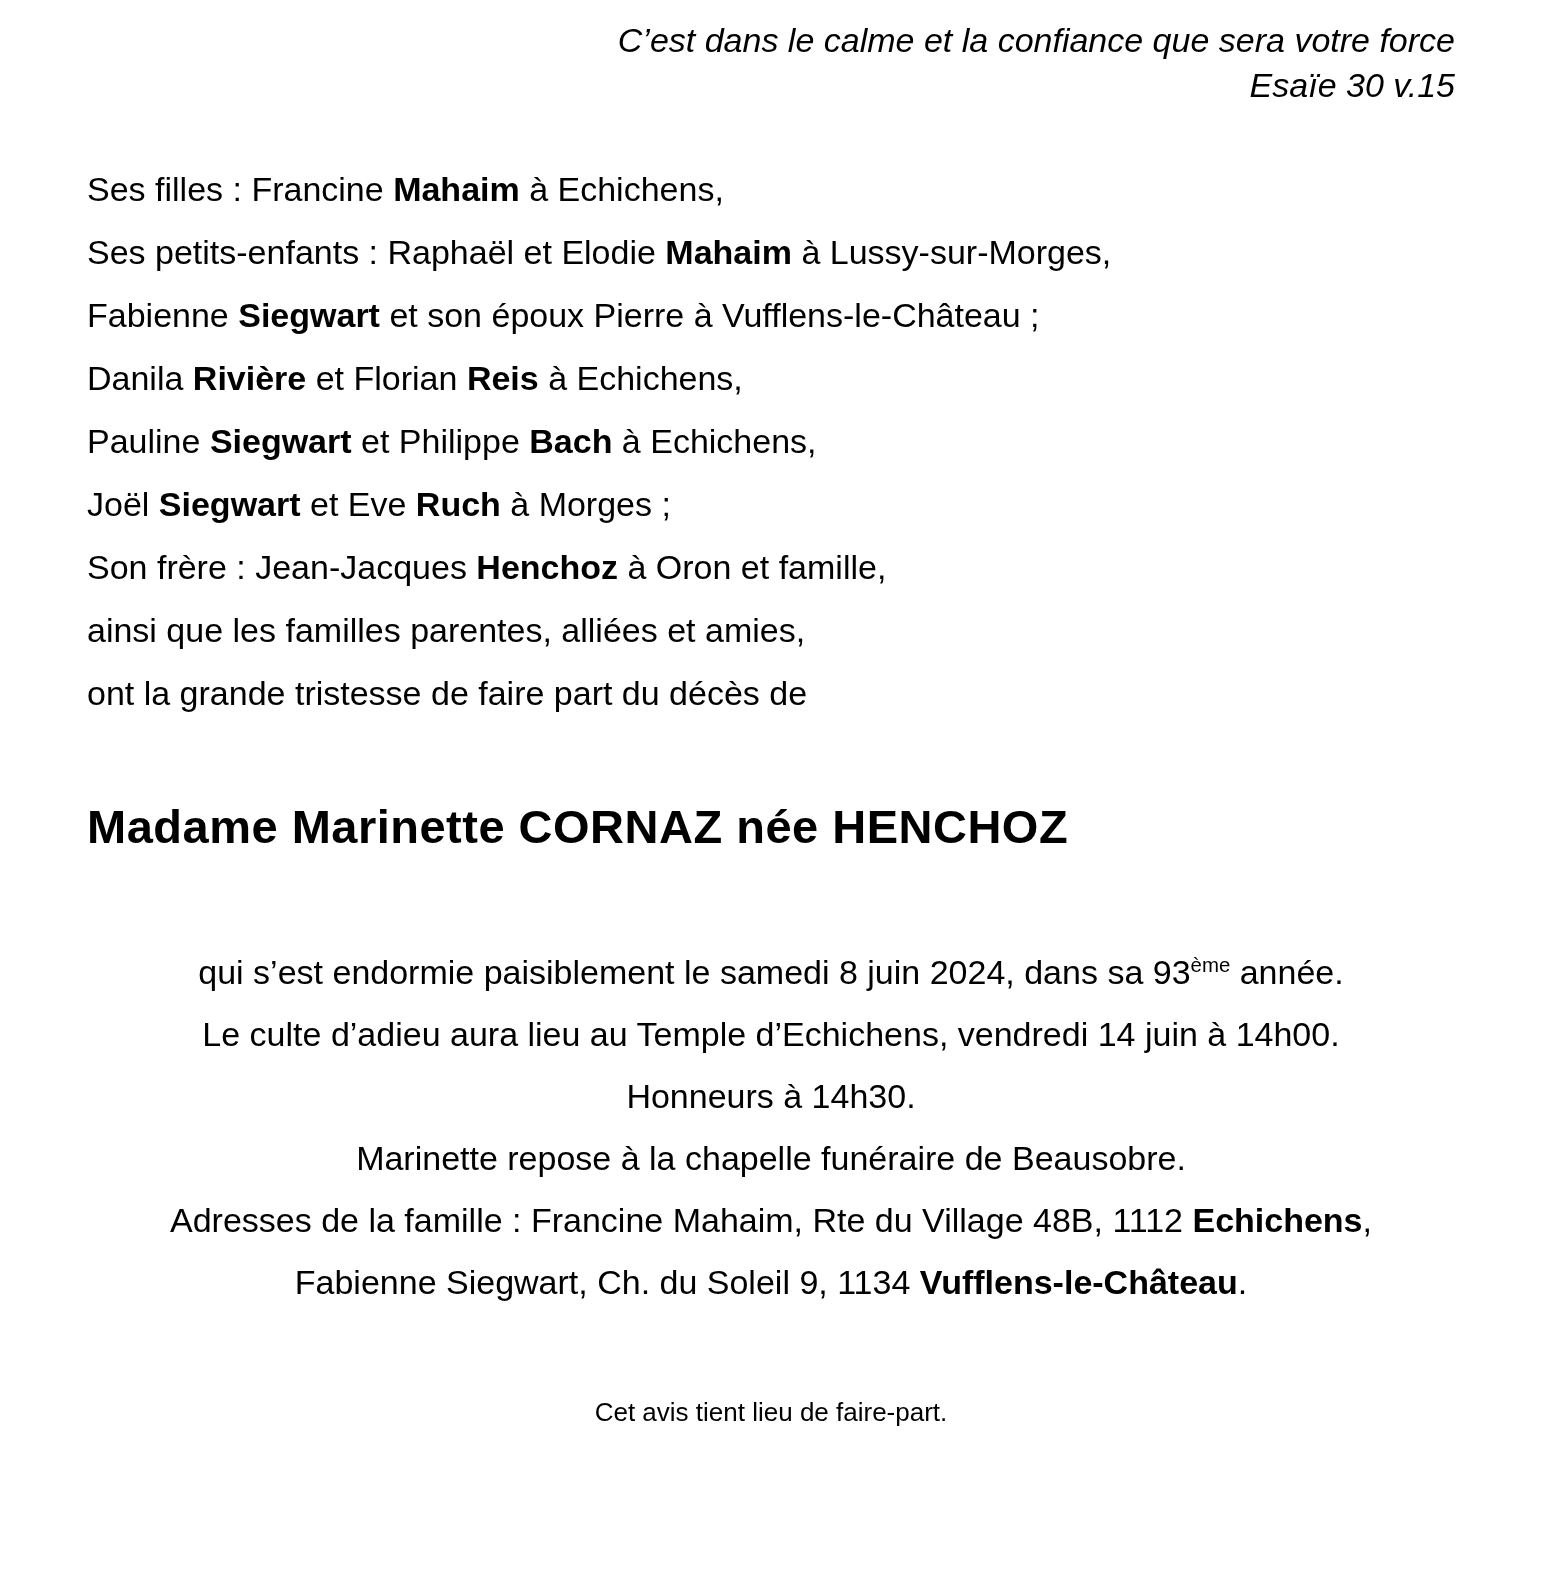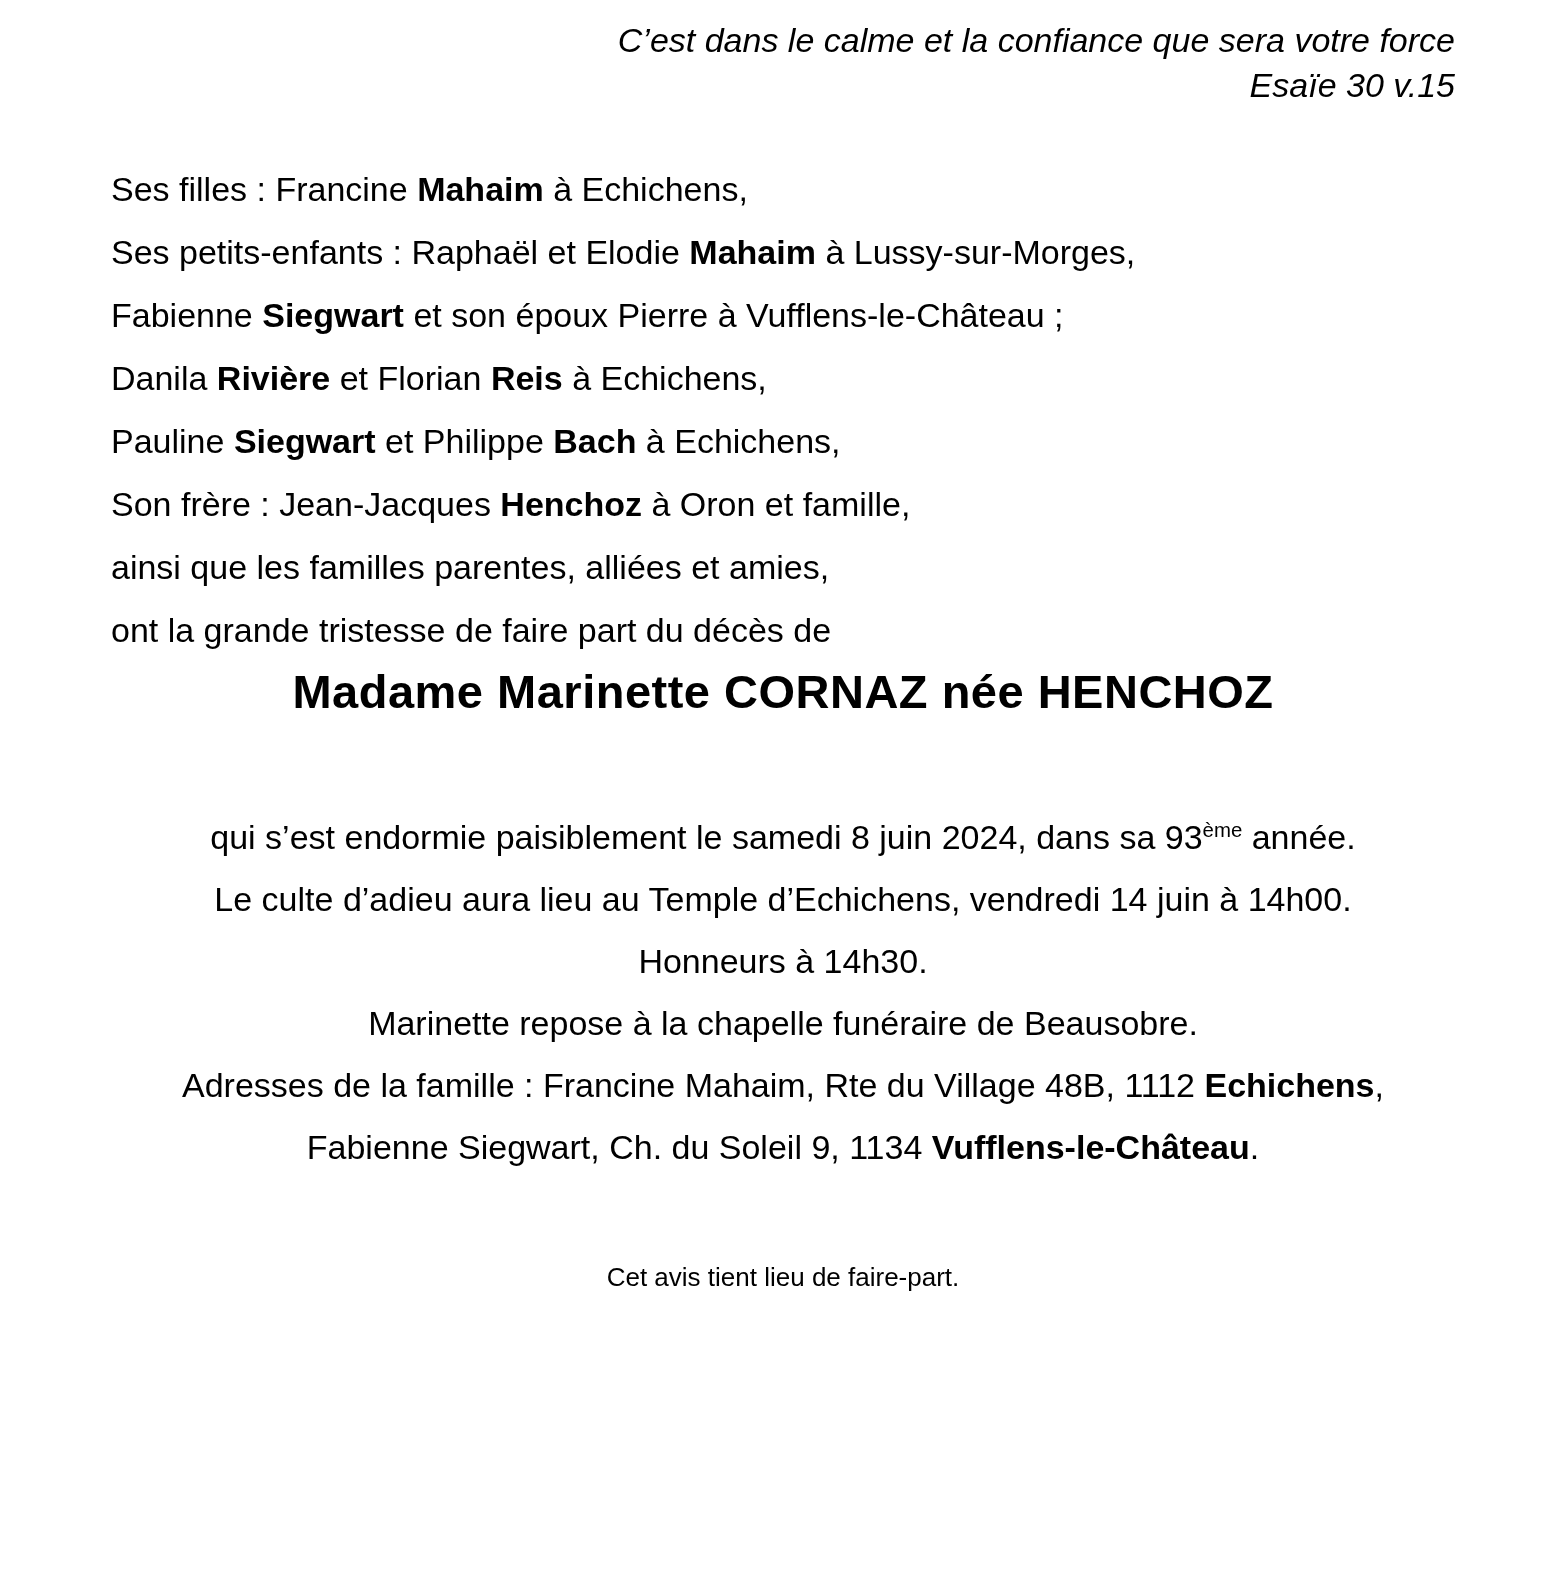--- a/index.html
+++ b/index.html
@@ -4,36 +4,36 @@
 <style>
   html, body { margin: 0; padding: 0; background: #ffffff; }
   .page {
     position: relative;
     width: 1559px;
     height: 1577px;
     box-sizing: border-box;
     background: #ffffff;
     color: #000000;
     font-family: "Liberation Sans", sans-serif;
-    padding: 18px 104px 0 111px;
+    padding: 18px 104px 0 87px;
     overflow: hidden;
   }
   .epigraph {
     text-align: right;
     font-style: italic;
     font-size: 34px;
     line-height: 45px;
   }
   .family {
     margin-top: 50px;
     font-size: 34px;
     line-height: 63px;
   }
   .name {
-    text-align: center;
+    margin-top: 72px;
     font-weight: bold;
     font-size: 47px;
     line-height: 60px;
     letter-spacing: 0.5px;
   }
   .details {
     margin-top: 84px;
     font-size: 34px;
     line-height: 62px;
     text-align: center;
@@ -55,20 +55,21 @@
     <div>C’est dans le calme et la confiance que sera votre force</div>
     <div>Esaïe 30 v.15</div>
   </div>
 
   <div class="family">
       <div class="text-line"><span>Ses filles : Francine </span><b>Mahaim</b><span> à Echichens,</span></div>
       <div class="text-line"><span>Ses petits-enfants : Raphaël et Elodie </span><b>Mahaim</b><span> à Lussy-sur-Morges,</span></div>
       <div class="text-line"><span>Fabienne </span><b>Siegwart</b><span> et son époux Pierre à Vufflens-le-Château ;</span></div>
       <div class="text-line"><span>Danila </span><b>Rivière</b><span> et Florian </span><b>Reis</b><span> à Echichens,</span></div>
       <div class="text-line"><span>Pauline </span><b>Siegwart</b><span> et Philippe </span><b>Bach</b><span> à Echichens,</span></div>
+      <div class="text-line"><span>Joël </span><b>Siegwart</b><span> et Eve </span><b>Ruch</b><span> à Morges ;</span></div>
       <div class="text-line"><span>Son frère : Jean-Jacques </span><b>Henchoz</b><span> à Oron et famille,</span></div>
       <div class="text-line"><span>ainsi que les familles parentes, alliées et amies,</span></div>
       <div class="text-line"><span>ont la grande tristesse de faire part du décès de</span></div>
     </div>
 
   <div class="name">Madame Marinette CORNAZ née HENCHOZ</div>
 
   <div class="details">
       <div class="text-line"><span>qui s’est endormie paisiblement le samedi 8 juin 2024, dans sa 93</span><sup>ème</sup><span> année.</span></div>
       <div class="text-line"><span>Le culte d’adieu aura lieu au Temple d’Echichens, vendredi 14 juin à 14h00.</span></div>

